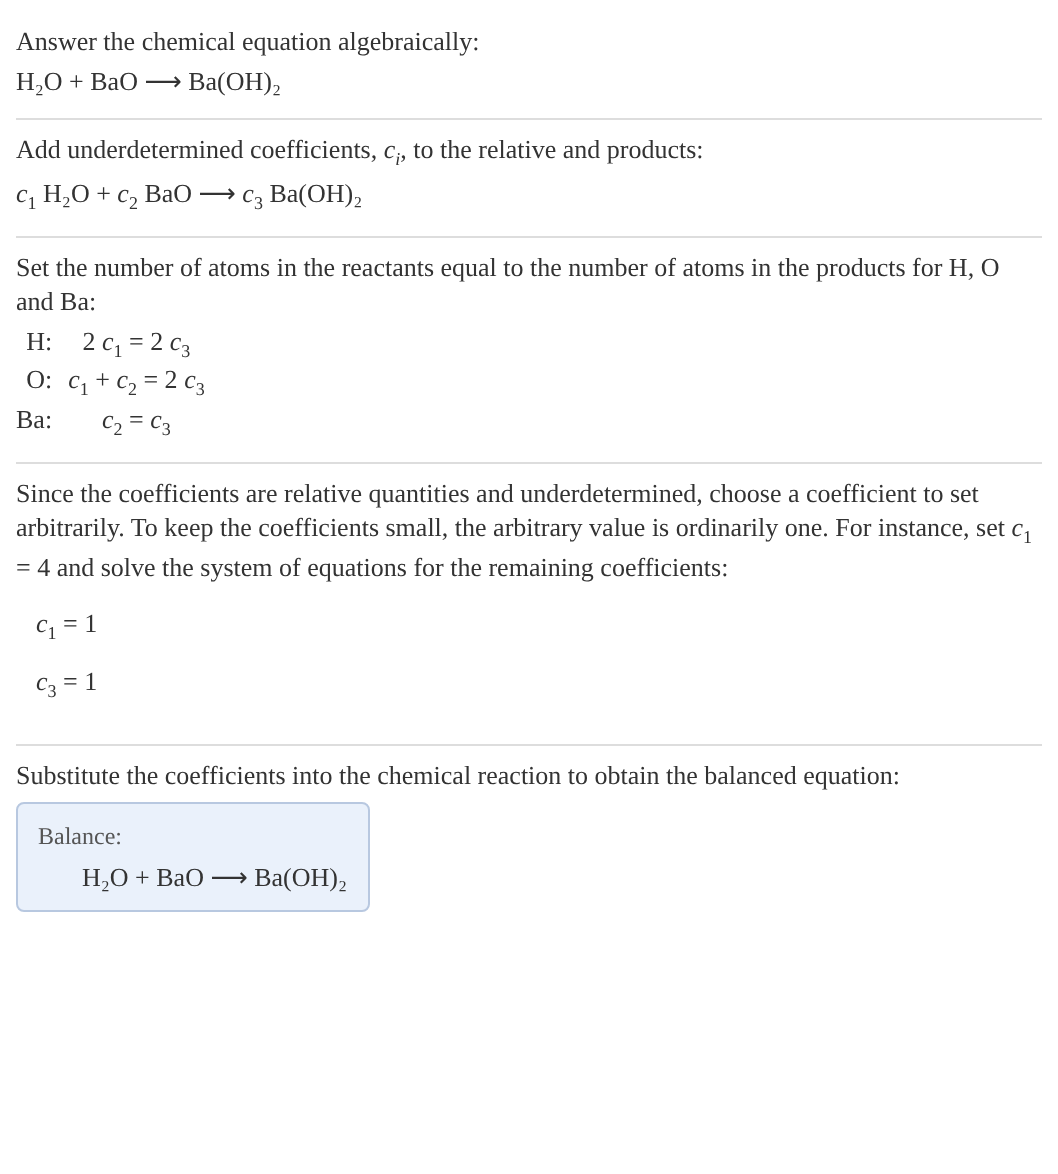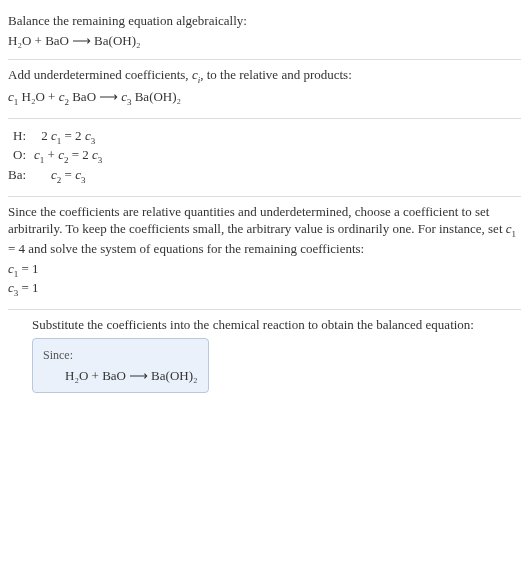--- a/index.html
+++ b/index.html
@@ -10,59 +10,60 @@
     color: #333;
     background: #fff;
     width: 529px;
     box-sizing: border-box;
     line-height: 1.35;
   }
   .section {
     border-bottom: 1px solid #ddd;
     padding: 6px 0 10px 0;
   }
-  .section:last-of-type { border-bottom: none; margin-left: 24px; }
+  .section:last-of-type { border-bottom: none; }
   .eqn { margin-top: 2px; }
   .sub { font-size: 9px; vertical-align: sub; }
   .ital { font-style: italic; }
   .tbl { display: table; margin-top: 2px; }
   .trow { display: table-row; }
   .tcell-l { display: table-cell; text-align: right; padding-right: 8px; }
   .tcell-r { display: table-cell; text-align: center; }
   .coefs { margin-top: 2px; }
-  .coefs div { margin: 0; }
+  .coefs div { margin: 10px; }
   .answer-box {
     border: 1px solid #b8c8e0;
     background: #eaf1fb;
     border-radius: 4px;
     padding: 8px 10px;
     display: inline-block;
     margin-top: 4px;
   }
   .answer-label { color: #555; font-size: 12px; }
   .answer-eqn { padding: 4px 0 0 22px; }
 </style>
 </head>
 <body>
 
 <div class="section">
-  <div>Balance the remaining equation algebraically:</div>
+  <div>Answer the chemical equation algebraically:</div>
   <div class="eqn">H₂O + BaO ⟶ Ba(OH)₂</div>
 </div>
 
 <div class="section">
   <div>
     <span>Add underdetermined coefficients, </span><span class="ital">c</span><span class="sub ital">i</span><span>, to the relative and products:</span>
   </div>
   <div class="eqn">
     <span class="ital">c</span><span class="sub">1</span><span> H₂O + </span><span class="ital">c</span><span class="sub">2</span><span> BaO ⟶ </span><span class="ital">c</span><span class="sub">3</span><span> Ba(OH)₂</span>
   </div>
 </div>
 
 <div class="section">
+  <div>Set the number of atoms in the reactants equal to the number of atoms in the products for H, O and Ba:</div>
   <div class="tbl">
     <div class="trow">
       <div class="tcell-l">H:</div>
       <div class="tcell-r">
         <span>2 </span><span class="ital">c</span><span class="sub">1</span><span> = 2 </span><span class="ital">c</span><span class="sub">3</span>
       </div>
     </div>
     <div class="trow">
       <div class="tcell-l">O:</div>
       <div class="tcell-r">
@@ -84,16 +85,16 @@
   </div>
   <div class="coefs">
     <div><span class="ital">c</span><span class="sub">1</span><span> = 1</span></div>
     <div><span class="ital">c</span><span class="sub">3</span><span> = 1</span></div>
   </div>
 </div>
 
 <div class="section">
   <div>Substitute the coefficients into the chemical reaction to obtain the balanced equation:</div>
   <div class="answer-box">
-    <div class="answer-label">Since:</div>
+    <div class="answer-label">Balance:</div>
     <div class="answer-eqn">H₂O + BaO ⟶ Ba(OH)₂</div>
   </div>
 </div>
 
 </body></html>

